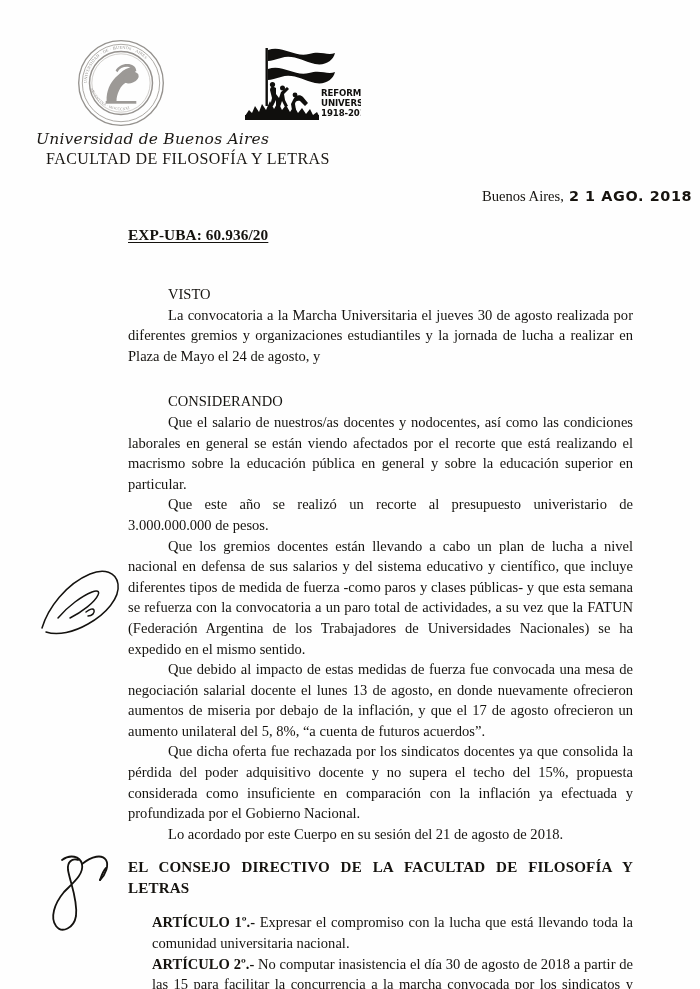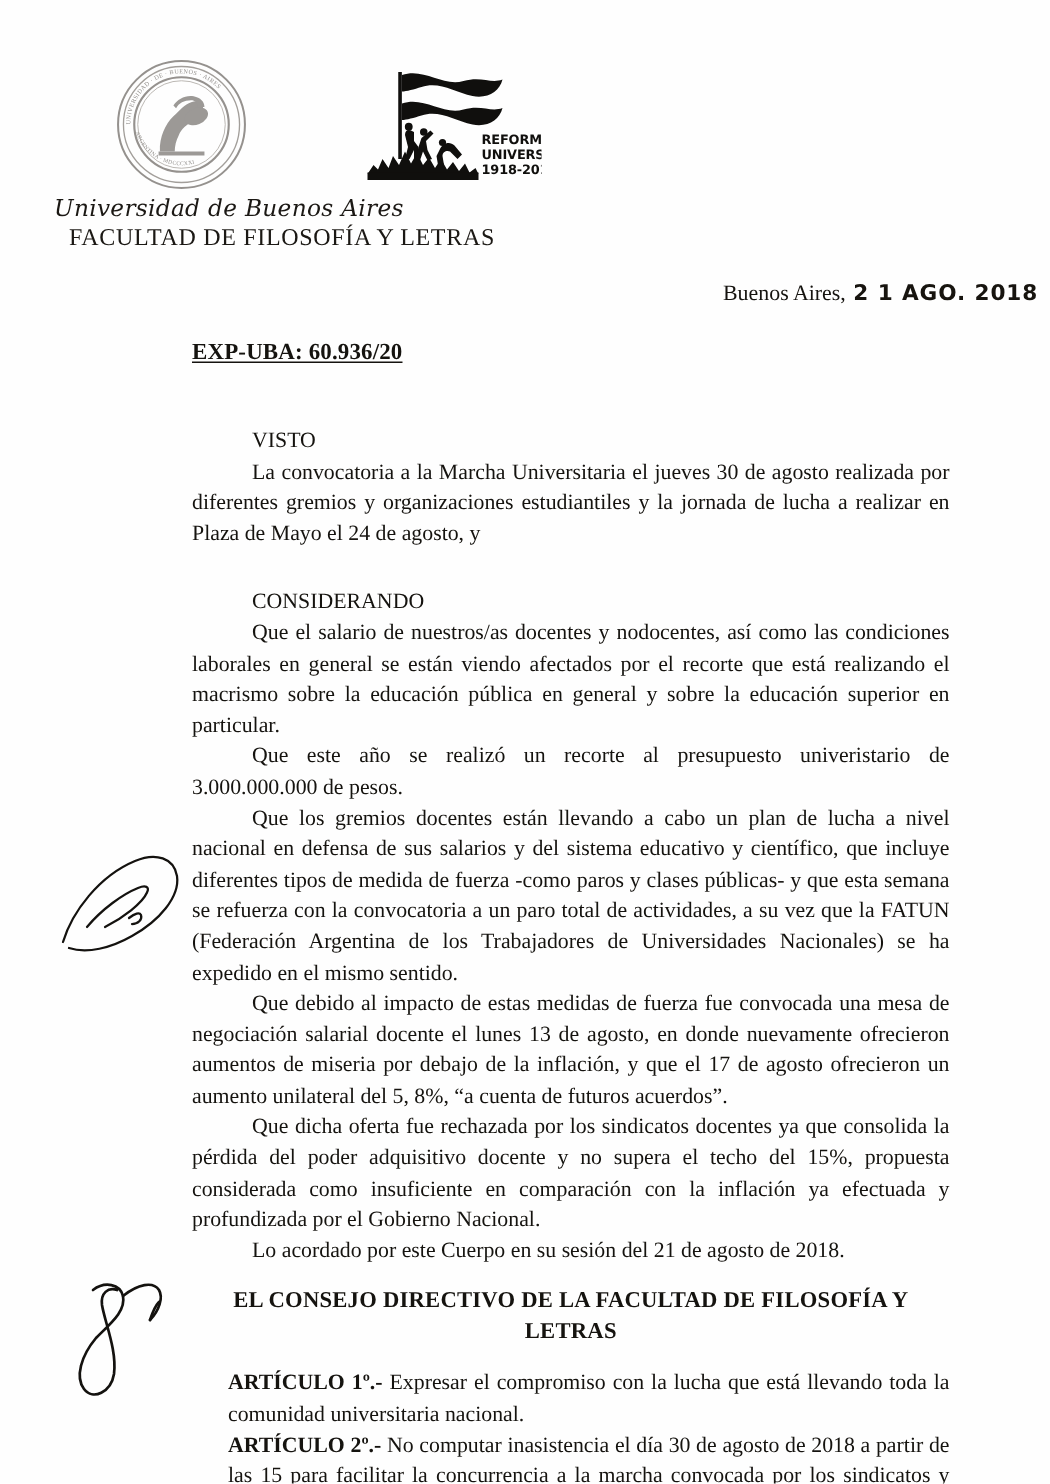--- a/index.html
+++ b/index.html
@@ -117,21 +117,20 @@
     margin: 0;
     text-indent: 40px;
   }
   .body-block p.heading-word {
     text-indent: 40px;
     margin-top: 12px;
   }
   .section-gap { height: 13px; }
 
   .center-bold {
-    text-align: center;
     font-weight: bold;
     font-size: 15.1px;
     line-height: 21px;
     letter-spacing: 0.15px;
     text-indent: 0 !important;
   }
 
   .art-block p { text-indent: 0; margin-left: 24px; }
   .art-label { font-weight: bold; }
 

